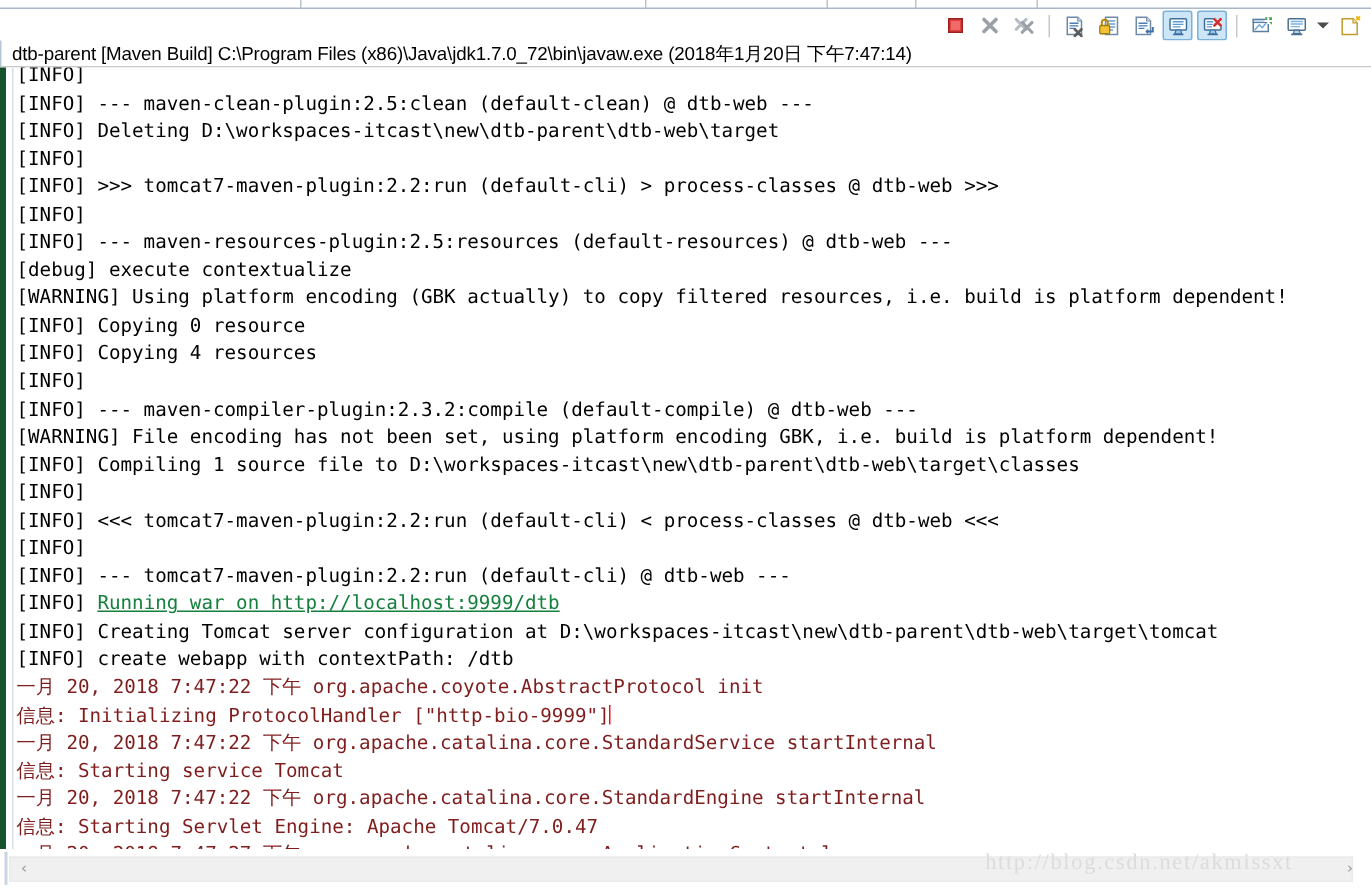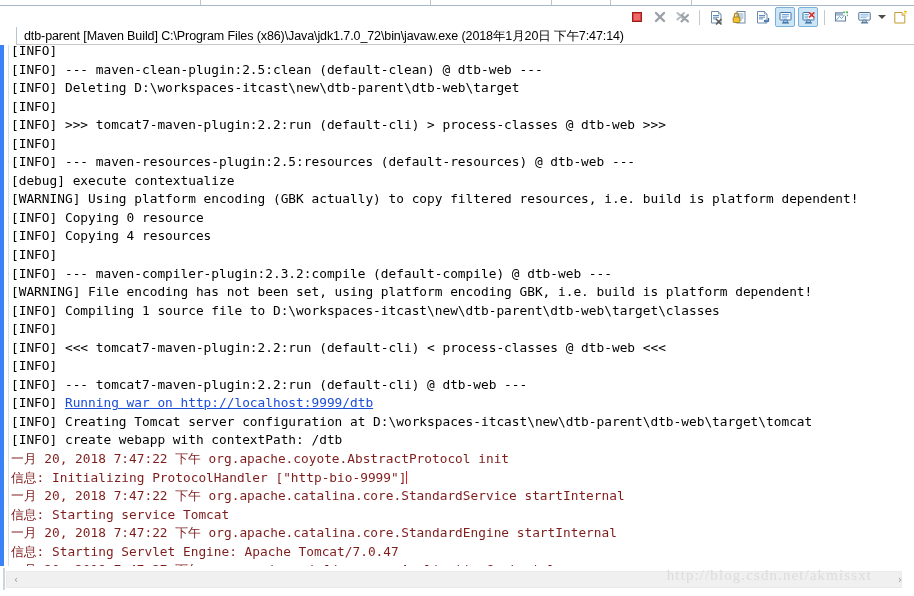--- a/index.html
+++ b/index.html
@@ -87,21 +87,21 @@
     display: block;
     width: 0; height: 0;
     border-left: 4px solid transparent;
     border-right: 4px solid transparent;
     border-top: 4px solid #4c4c4c;
   }
 
   
   .titlebar {
     position: absolute;
-    left: 16px; top: 27px;
+    left: 0; top: 27px;
     width: 852px; height: 18px;
     background: #ffffff;
   }
   .titlebar .txt {
     position: absolute;
     left: 8px; top: 1px;
     font-family: "Liberation Sans", sans-serif;
     font-size: 12.5px;
     color: #000000;
     white-space: nowrap;
@@ -121,42 +121,42 @@
   }
 
   
   .console {
     position: absolute;
     left: 0; top: 45px;
     width: 914px; height: 521px;
     background: #ffffff;
     overflow: hidden;
     box-sizing: border-box;
-    border-left: 4px solid #3b82f6;
+    border-left: 4px solid #14532d;
   }
   .console .gutter {
     position: absolute;
     left: 0; top: 0;
     width: 4px; height: 521px;
     background: #ffffff;
     border-right: 1px solid #d6dee6;
   }
   .lines {
     position: absolute;
     left: 7px; top: -3px;
     white-space: pre;
     font-family: "DejaVu Sans Mono", monospace;
     font-size: 12.8px;
     line-height: 18.55px;
   }
   .ln { display: block; height: 18.55px; }
   .ln.info    { color: #000000; }
   .ln.err     { color: #7f1d1d; }
   .ln .lnk {
-    color: #1d4ed8;
+    color: #15803d;
     text-decoration: underline;
   }
   .caret-bar {
     display: inline-block;
     width: 1px;
     height: 13px;
     background: #ee1111;
     vertical-align: -2px;
     margin-left: 0px;
   }
@@ -188,21 +188,21 @@
   .hscroll .arrow.left { left: 8px; }
   .hscroll .arrow.right { right: 6px; }
   .hscroll .edgebar {
     position: absolute;
     left: 3px; top: 2px;
     width: 2px; height: 22px;
     background: #c9d6e2;
   }
   .watermark {
     position: absolute;
-    right: 42px; bottom: 12px;
+    right: 52px; bottom: 12px;
     font-family: "Liberation Serif", serif;
     font-size: 15px;
     color: #dcdcdc;
     letter-spacing: 1.1px;
     white-space: nowrap;
     text-align: right;
   }
 </style>
 </head>
 <body>

